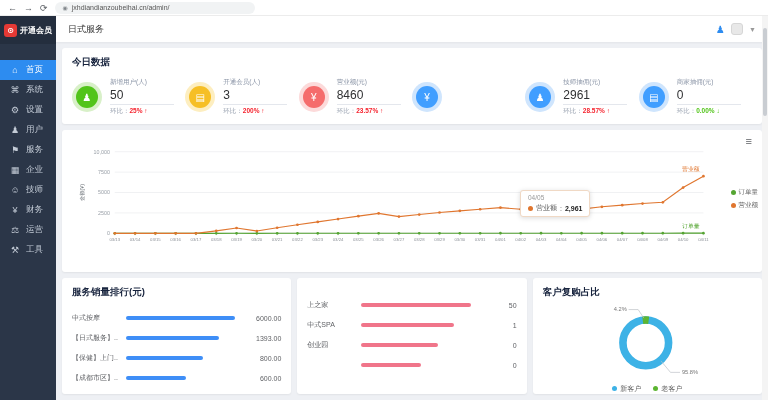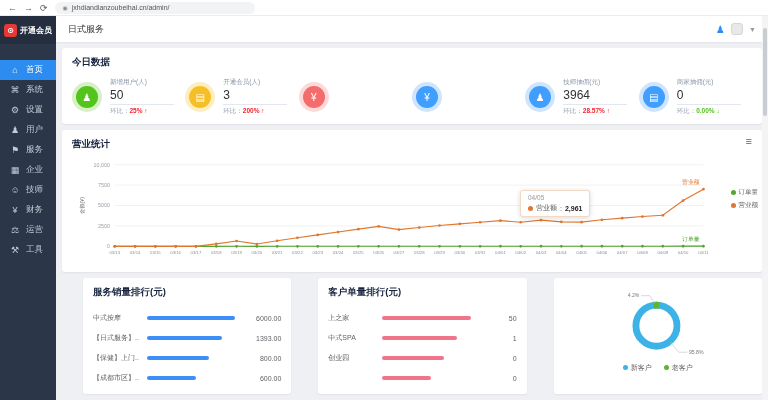--- a/index.html
+++ b/index.html
@@ -72,21 +72,21 @@
   .tooltip .tt-row { font-size:7px; color:#555; margin-top:2px; display:flex;
     align-items:center; gap:3px; }
   .tooltip .tt-row b { color:#222; }
   .dot { width:5px; height:5px; border-radius:50%; display:inline-block; }
   .chart-legend { position:absolute; right:4px; top:58px; display:flex;
     flex-direction:column; gap:4px; font-size:6.5px; color:#666; }
   .chart-legend .leg-item { display:flex; align-items:center; gap:3px; cursor:pointer; }
 
   
   .bottom-row { flex:1; display:flex; gap:6px; min-height:0; }
-  .bottom-row .card { flex:1; min-width:0; overflow:hidden;margin-left:21px; }
+  .bottom-row .card { flex:1; min-width:0; overflow:hidden; }
   .rank-rows { margin-top:9px; }
   .rank-row { display:flex; align-items:center; height:20px; gap:6px; }
   .rank-label { width:48px; font-size:7px; color:#606266; white-space:nowrap;
     overflow:hidden; text-overflow:ellipsis; flex-shrink:0; }
   .rank-track { flex:1; }
   .rank-bar { height:4px; border-radius:2px; }
   .rank-value { width:40px; text-align:right; font-size:7px; color:#606266; flex-shrink:0; }
 
   .pie-wrap svg { width:100%; display:block; margin-top:2px; }
   .pie-legend { display:flex; justify-content:center; gap:12px; font-size:7px;
@@ -197,51 +197,55 @@
                 <div class="stat-col">
                   <div class="stat-label">开通会员(人)</div>
                   <div class="stat-value">3</div>
                   <div class="stat-trend">环比：<b style="color: rgb(245, 34, 45);">200% ↑</b></div>
                 </div>
               </div>
               <div class="stat">
                 <div class="halo" style="background: rgb(252, 218, 218);">
                   <div class="disc" style="background: rgb(245, 108, 108);">¥</div>
                 </div>
+                <div class="stat-col">
+                  <div class="stat-label">营业额(元)</div>
+                  <div class="stat-value">8460</div>
+                  <div class="stat-trend">环比：<b style="color: rgb(245, 34, 45);">23.57% ↑</b></div>
+                </div>
               </div>
               <div class="stat">
                 <div class="halo" style="background: rgb(207, 229, 253);">
                   <div class="disc" style="background: rgb(64, 158, 255);">¥</div>
                 </div>
               </div>
               <div class="stat">
                 <div class="halo" style="background: rgb(207, 229, 253);">
                   <div class="disc" style="background: rgb(64, 158, 255);">♟</div>
                 </div>
                 <div class="stat-col">
                   <div class="stat-label">技师抽佣(元)</div>
-                  <div class="stat-value">3964</div>
+                  <div class="stat-value">2961</div>
                   <div class="stat-trend">环比：<b style="color: rgb(245, 34, 45);">28.57% ↑</b></div>
                 </div>
               </div>
               <div class="stat">
                 <div class="halo" style="background: rgb(207, 229, 253);">
                   <div class="disc" style="background: rgb(64, 158, 255);">▤</div>
                 </div>
                 <div class="stat-col">
                   <div class="stat-label">商家抽佣(元)</div>
                   <div class="stat-value">0</div>
                   <div class="stat-trend">环比：<b style="color: rgb(82, 196, 26);">0.00% ↓</b></div>
                 </div>
               </div>
             </div>
         </section>
 
         <section class="card chart-card">
-          <h3>营业统计</h3>
           <span class="chart-menu">≡</span>
           <div class="line-wrap" id="line-chart">
               <svg viewBox="0 0 700 126">
                 <line x1="44" y1="94" x2="650" y2="94" stroke="#c3c8cf" stroke-width="0.8"></line>
                 <text x="39" y="96" text-anchor="end" font-size="5.5" fill="#9aa0a8">0</text>
                 <line x1="44" y1="73" x2="650" y2="73" stroke="#ebedf0" stroke-width="0.8"></line>
                 <text x="39" y="75" text-anchor="end" font-size="5.5" fill="#9aa0a8">2500</text>
                 <line x1="44" y1="52" x2="650" y2="52" stroke="#ebedf0" stroke-width="0.8"></line>
                 <text x="39" y="54" text-anchor="end" font-size="5.5" fill="#9aa0a8">5000</text>
                 <line x1="44" y1="31" x2="650" y2="31" stroke="#ebedf0" stroke-width="0.8"></line>
@@ -431,21 +435,20 @@
                     <div class="rank-bar" style="width: 55%; background: rgb(62, 142, 247);"></div>
                   </div>
                   <span class="rank-value">600.00</span>
                 </div>
                 <div class="rank-row">
                   <span class="rank-label">【上门服务】S..</span>
                 </div>
               </div>
           </section>
           <section class="card">
-            <h3>客户单量排行(元)</h3>
             <div class="rank-rows" id="rank2">
                 <div class="rank-row">
                   <span class="rank-label">上之家</span>
                   <div class="rank-track">
                     <div class="rank-bar" style="width: 100%; background: rgb(240, 117, 138);"></div>
                   </div>
                   <span class="rank-value">50</span>
                 </div>
                 <div class="rank-row">
                   <span class="rank-label">中式SPA</span>
@@ -464,20 +467,21 @@
                 <div class="rank-row">
                   <span class="rank-label"></span>
                   <div class="rank-track">
                     <div class="rank-bar" style="width: 55%; background: rgb(240, 117, 138);"></div>
                   </div>
                   <span class="rank-value">0</span>
                 </div>
               </div>
           </section>
           <section class="card">
+            <h3>客户复购占比</h3>
             <div class="pie-wrap" id="pie">
                 <svg viewBox="0 0 220 86">
                   <circle cx="108" cy="44" r="24" fill="none" stroke="#3db2e6" stroke-width="8"></circle>
                   <circle cx="108" cy="44" r="24" fill="none" stroke="#5cb531" stroke-width="8" stroke-dasharray="6.333450789637023 144.46299658267304" transform="rotate(-97.56 108 44)"></circle>
                   <polyline points="106,18 100,9 90,9" fill="none" stroke="#b9bec4" stroke-width="0.7"></polyline>
                   <text x="88" y="11" text-anchor="end" font-size="6" fill="#777">4.2%</text>
                   <polyline points="124,63 134,75 144,75" fill="none" stroke="#b9bec4" stroke-width="0.7"></polyline>
                   <text x="146" y="77" text-anchor="start" font-size="6" fill="#777">95.8%</text>
                 </svg>
               </div>

